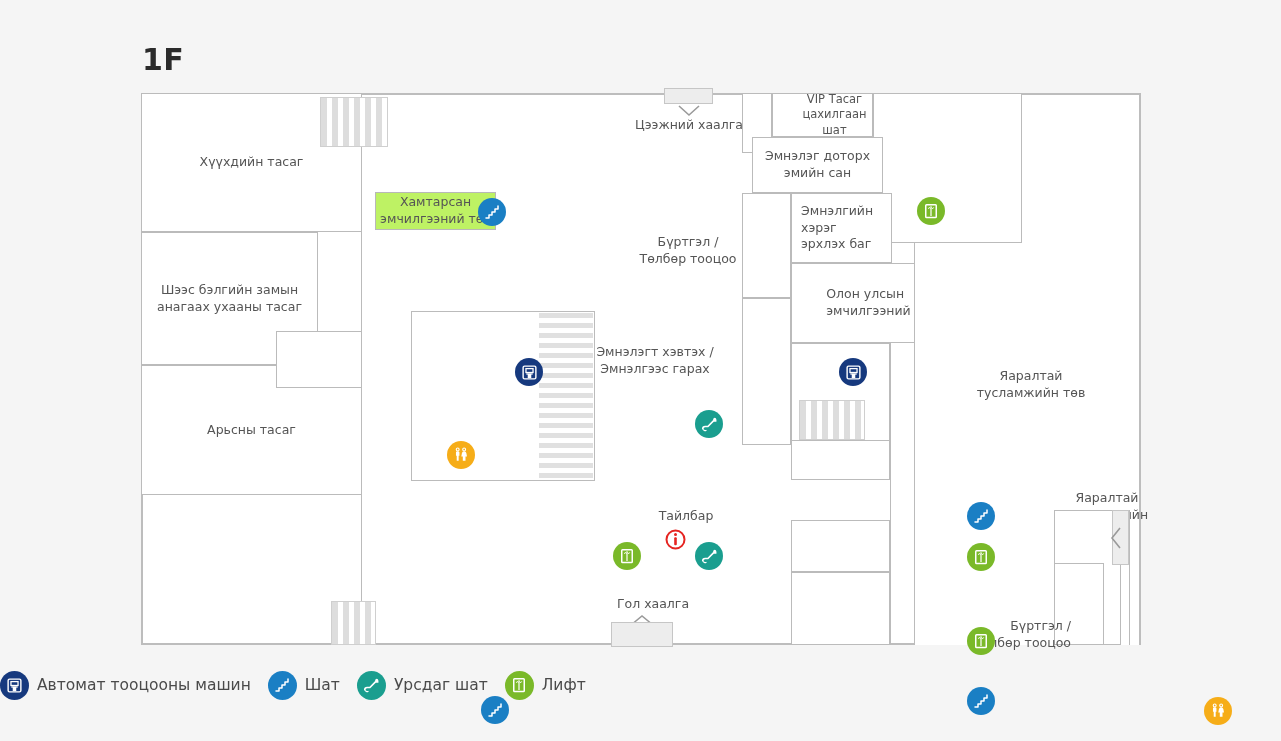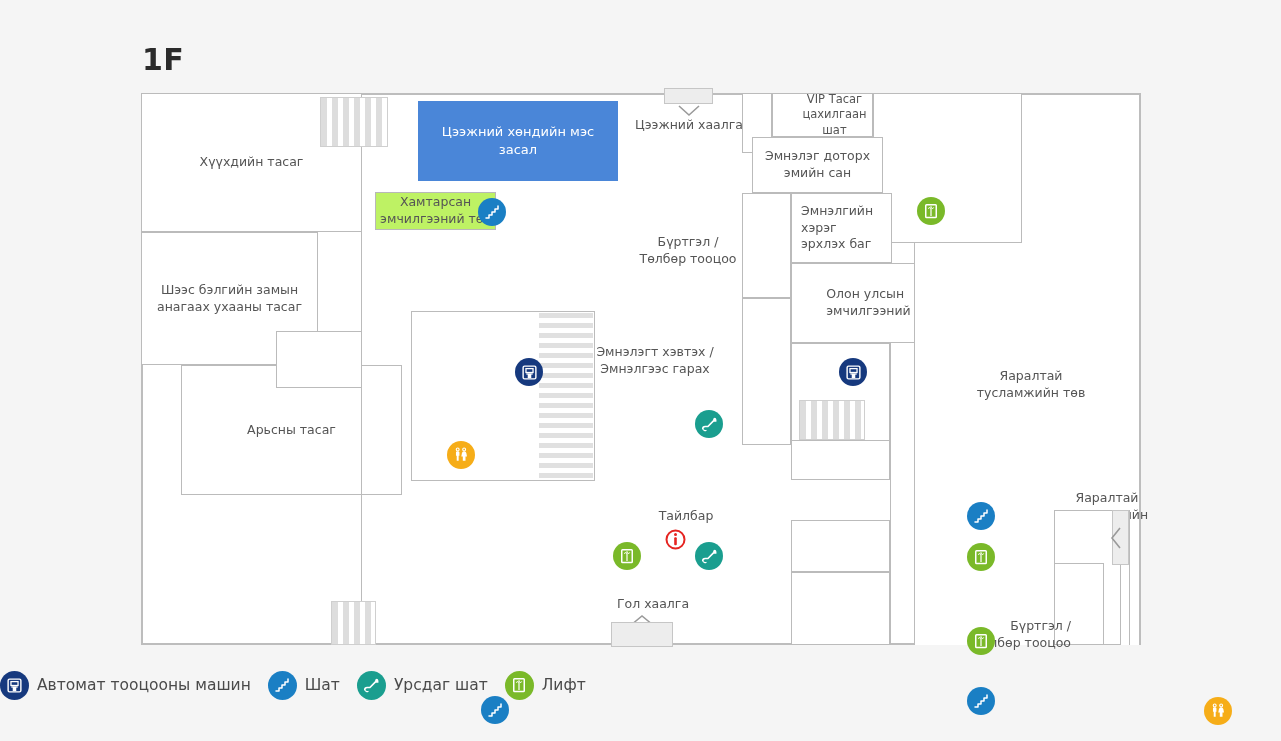--- a/index.html
+++ b/index.html
@@ -177,36 +177,33 @@
 
   <div class="room" style="left:0px; top:0px; width:221px; height:139px;">
     <span>Хүүхдийн тасаг</span>
   </div>
 
   <div class="room" style="left:0px; top:139px; width:177px; height:133px; white-space:pre-line;">
     <span style="white-space:pre-line;">Шээс бэлгийн замын
 анагаах ухааны тасаг</span>
   </div>
 
-  <div class="room" style="left:0px; top:272px; width:221px; height:130px;margin-left:40px;">
+  <div class="room" style="left:0px; top:272px; width:221px; height:130px;">
     <span>Арьсны тасаг</span>
   </div>
 
 
   <div class="room blank" style="left:135px; top:238px; width:86px; height:57px;"></div>
 
   <div class="room no-border" style="left:220px; top:0px; width:1px; height:552px; border-left:1px solid #bbb;"></div>
 
   <div class="stairs-shaft" style="left:179px; top:4px; width:68px; height:50px;"></div>
 
   <div class="stairs-shaft" style="left:190px; top:508px; width:45px; height:44px;"></div>
 
-  <div class="room highlight" style="left:277px; top:8px; width:200px; height:80px;">
-    <span>Цээжний хөндийн мэс засал</span>
-  </div>
 
   <div class="room labelbox" style="left:234px; top:99px; width:121px; height:38px;">
     <span style="white-space:pre-line;">Хамтарсан
 эмчилгээний төв</span>
   </div>
 
   <div class="room blank" style="left:270px; top:218px; width:184px; height:170px;"></div>
   <div class="escalator-shaft" style="left:398px; top:220px; width:54px; height:166px;"></div>
 
   <div class="door" style="left:523px; top:-5px; width:49px; height:16px;"></div>

